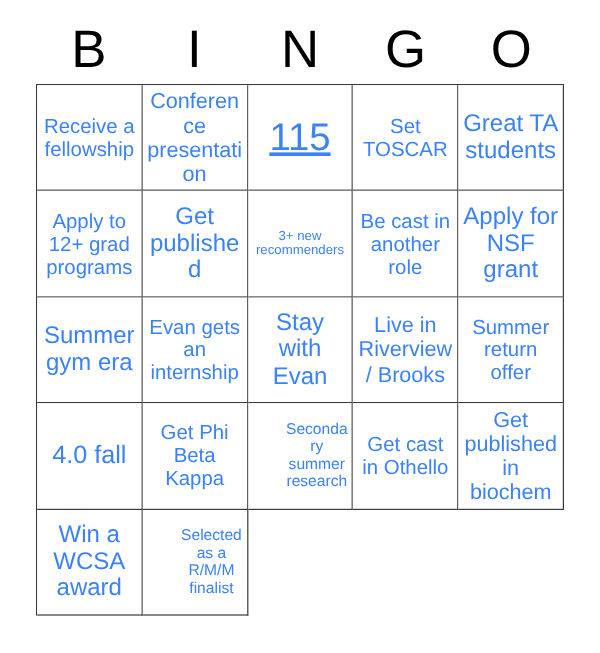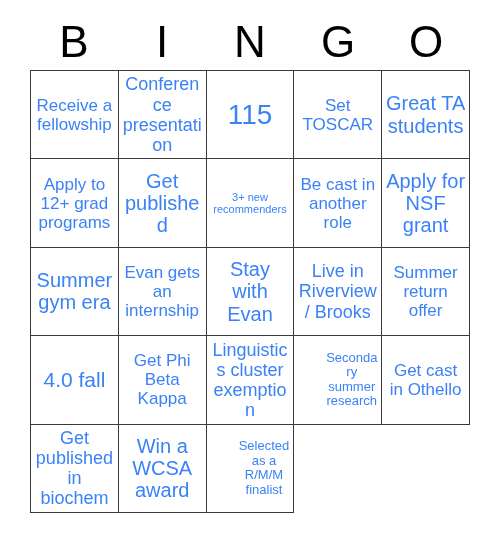--- a/index.html
+++ b/index.html
@@ -68,21 +68,21 @@
   .cell-text {
     display: block;
     width: 100%;
     line-height: 1.12;
     white-space: pre-line;
     word-break: break-word;
     color: #3b82f6;
   }
   
   .fs-xxl .cell-text { font-size: 21px; }
-  .fs-xl  .cell-text { font-size: 28px; }
+  .fs-xl  .cell-text { font-size: 32px; text-decoration: underline; }
   .fs-lg  .cell-text { font-size: 20px; text-align: center; }
   .fs-md  .cell-text { font-size: 17px; }
   .fs-sm  .cell-text { font-size: 18px; }
   .fs-xs  .cell-text { font-size: 13px; margin-left: 28px; }
   .fs-xxs .cell-text { font-size: 11px; }
 </style>
 </head>
 <body>
 
 <div id="bingo-card">
@@ -140,23 +140,20 @@
       </div>
       <div class="cell fs-md">
         <span class="cell-text">Summer return offer</span>
       </div>
       <div class="cell fs-xxl">
         <span class="cell-text">4.0 fall</span>
       </div>
       <div class="cell fs-md">
         <span class="cell-text">Get Phi Beta Kappa</span>
       </div>
-      <div class="cell fs-sm">
-        <span class="cell-text">Linguistics cluster exemption</span>
-      </div>
       <div class="cell fs-xs">
         <span class="cell-text">Secondary summer research</span>
       </div>
       <div class="cell fs-md">
         <span class="cell-text">Get cast in Othello</span>
       </div>
       <div class="cell fs-sm">
         <span class="cell-text">Get published in biochem</span>
       </div>
       <div class="cell fs-lg">

